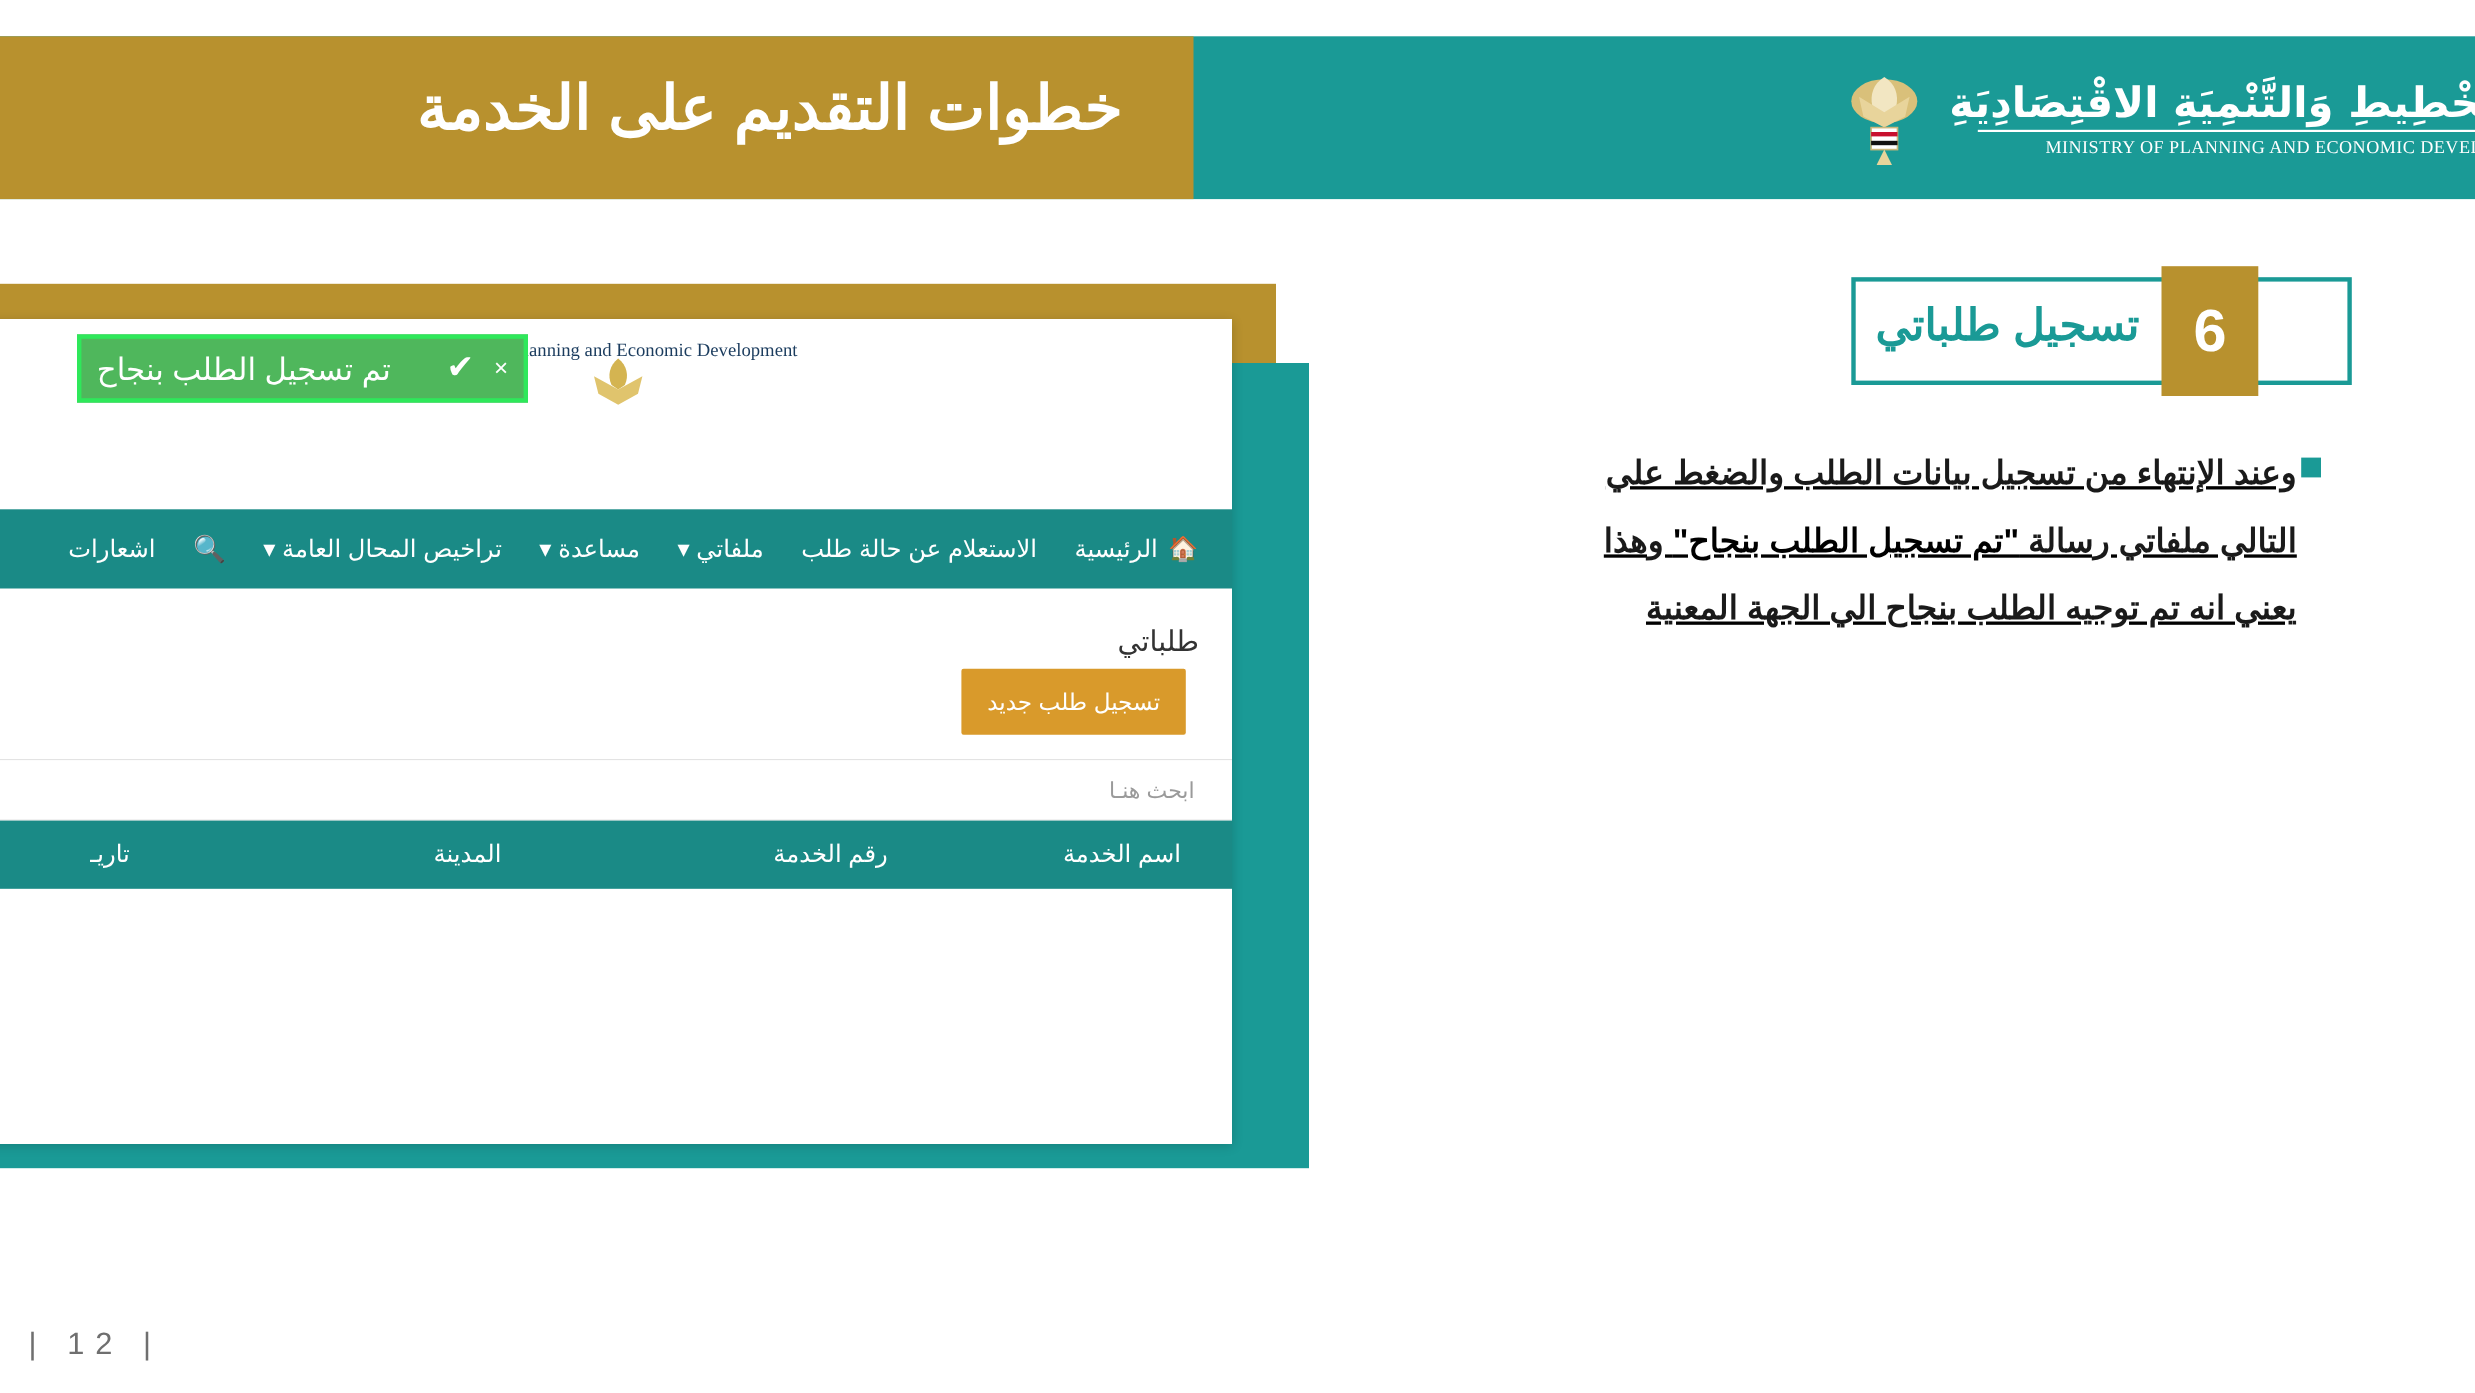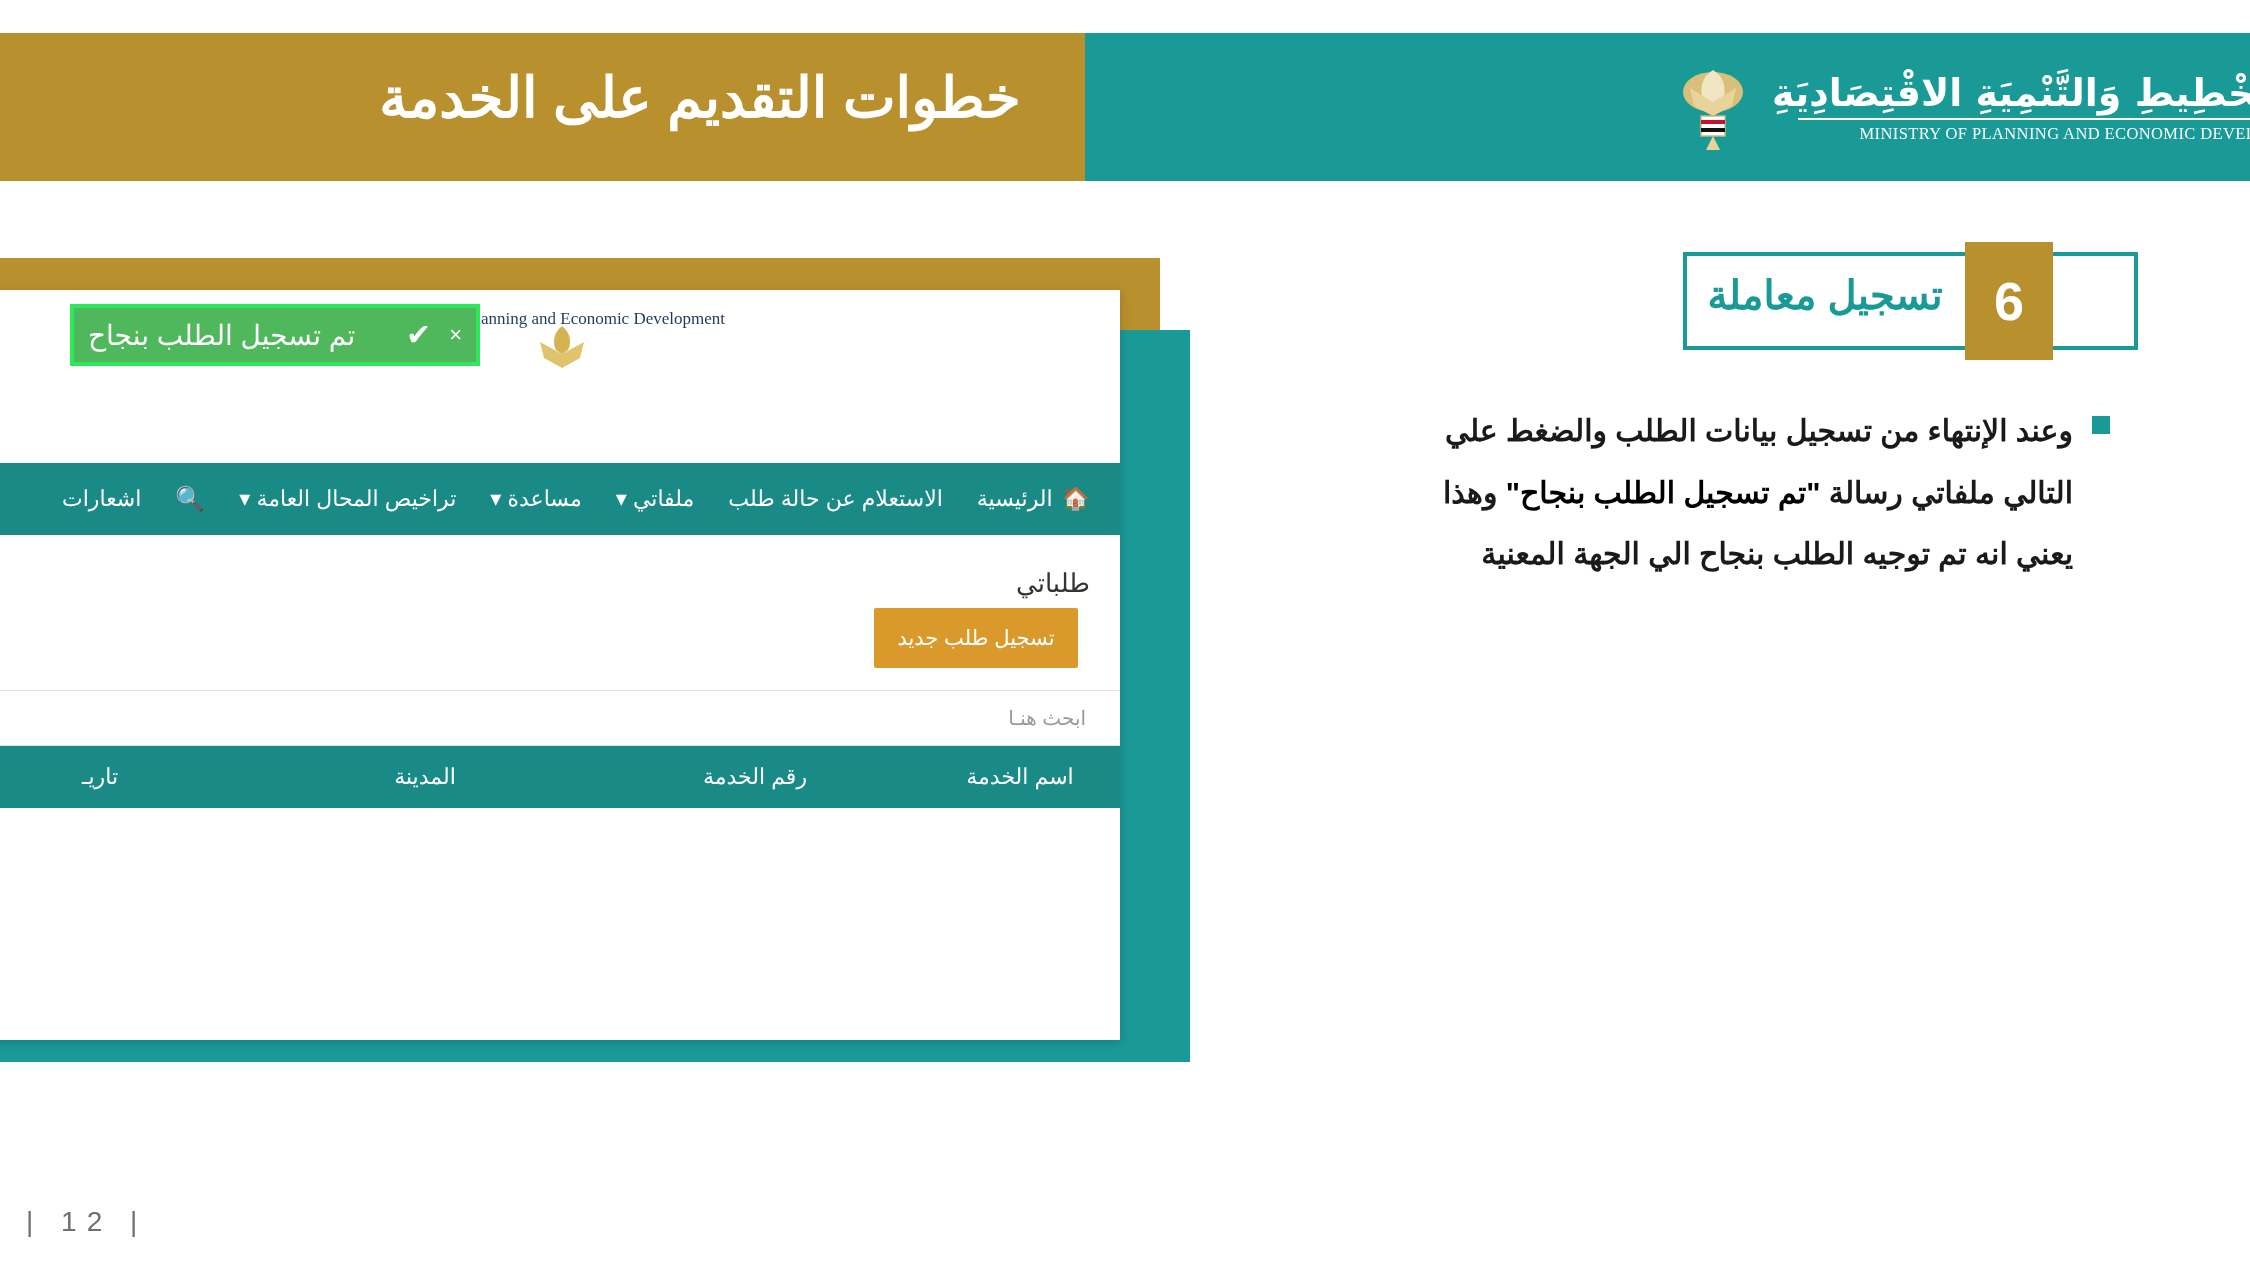--- a/index.html
+++ b/index.html
@@ -137,21 +137,22 @@
     top: 400px;
     left: 1280px;
     width: 830px;
     direction: rtl;
     text-align: right;
   }
   .bullet-row {
     display: flex;
     flex-direction: row;
     align-items: flex-start;
-    gap: 19px;
+    gap: 4px;
+    text-decoration: underline;
   }
   .bullet-marker {
     width: 18px;
     height: 18px;
     background: #1a9a96;
     margin-top: 16px;
     flex: 0 0 auto;
   }
   .bullet-text {
     flex: 1 1 auto;
@@ -379,21 +380,21 @@
     <div class="logo-text">
       <div class="logo-ar">وَزَارَةُ التَّخْطِيطِ وَالتَّنْمِيَةِ الاقْتِصَادِيَةِ</div>
       <div class="logo-rule"></div>
       <div class="logo-en">MINISTRY OF PLANNING AND ECONOMIC DEVELOPMENT</div>
     </div>
   </div>
 </div>
 
 <div class="step-badge-box"></div>
 <div class="step-number">6</div>
-<div class="step-title">تسجيل معاملة</div>
+<div class="step-title">تسجيل طلباتي</div>
 
 <div class="bullet-block">
   <div class="bullet-row">
     <span class="bullet-marker"></span>
     <div class="bullet-text">
       <span>وعند الإنتهاء من تسجيل بيانات الطلب والضغط علي</span><br>
       <span>التالي ملفاتي رسالة </span><span class="hl">"تم تسجيل الطلب بنجاح"</span><span> وهذا</span><br>
       <span>يعني انه تم توجيه الطلب بنجاح الي الجهة المعنية</span>
     </div>
   </div>

